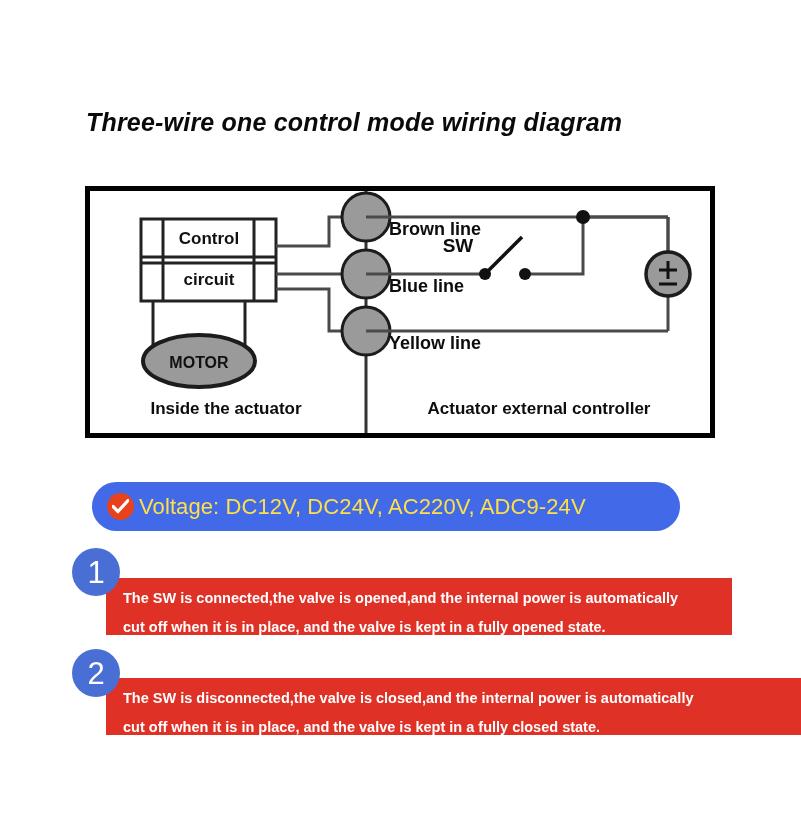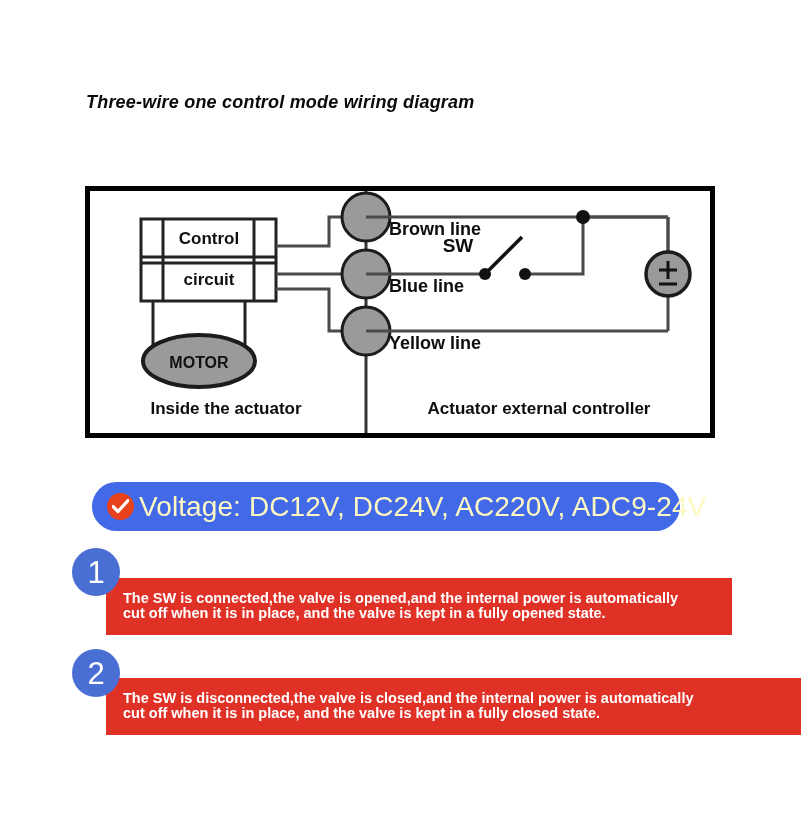--- a/index.html
+++ b/index.html
@@ -27,22 +27,22 @@
     font-size: 33px;
     font-weight: bold;
     font-style: italic;
     color: #0a0a0a;
     letter-spacing: 0.5px;
     white-space: nowrap;
   }
   .heading-sub {
     position: absolute;
     left: 86px;
-    top: 92px;
-    font-size: 18px;
+    top: 108px;
+    font-size: 25px;
     font-weight: bold;
     font-style: italic;
     color: #0a0a0a;
     letter-spacing: 0.2px;
     white-space: nowrap;
   }
 
   
   .diagram-wrap {
     position: absolute;
@@ -73,22 +73,22 @@
     margin-left: 15px;
     flex: none;
     position: relative;
   }
   .voltage-check svg {
     position: absolute;
     left: 5px;
     top: 6px;
   }
   .voltage-text {
-    color: #fef9c3;
-    font-size: 28px;
+    color: #fde047;
+    font-size: 22px;
     margin-left: 5px;
     white-space: nowrap;
     letter-spacing: 0.1px;
   }
 
   
   .note {
     position: absolute;
   }
   .note-badge {
@@ -112,21 +112,21 @@
     padding: 13px 0 2px 17px;
     z-index: 1;
   }
   .note-line {
     color: #ffffff;
     font-size: 14.5px;
     font-weight: bold;
     white-space: nowrap;
     line-height: 1;
   }
-  .note-line + .note-line { }
+  .note-line + .note-line { margin-top: 14px; }
 
   #note1 .note-badge { left: 72px;  top: 548px; }
   #note1 .note-box   { left: 106px; top: 578px; width: 626px; height: 57px; }
   #note2 .note-badge { left: 72px;  top: 649px; }
   #note2 .note-box   { left: 106px; top: 678px; width: 706px; height: 57px; }
 </style>
 </head>
 <body>
 
 <div class="page">

